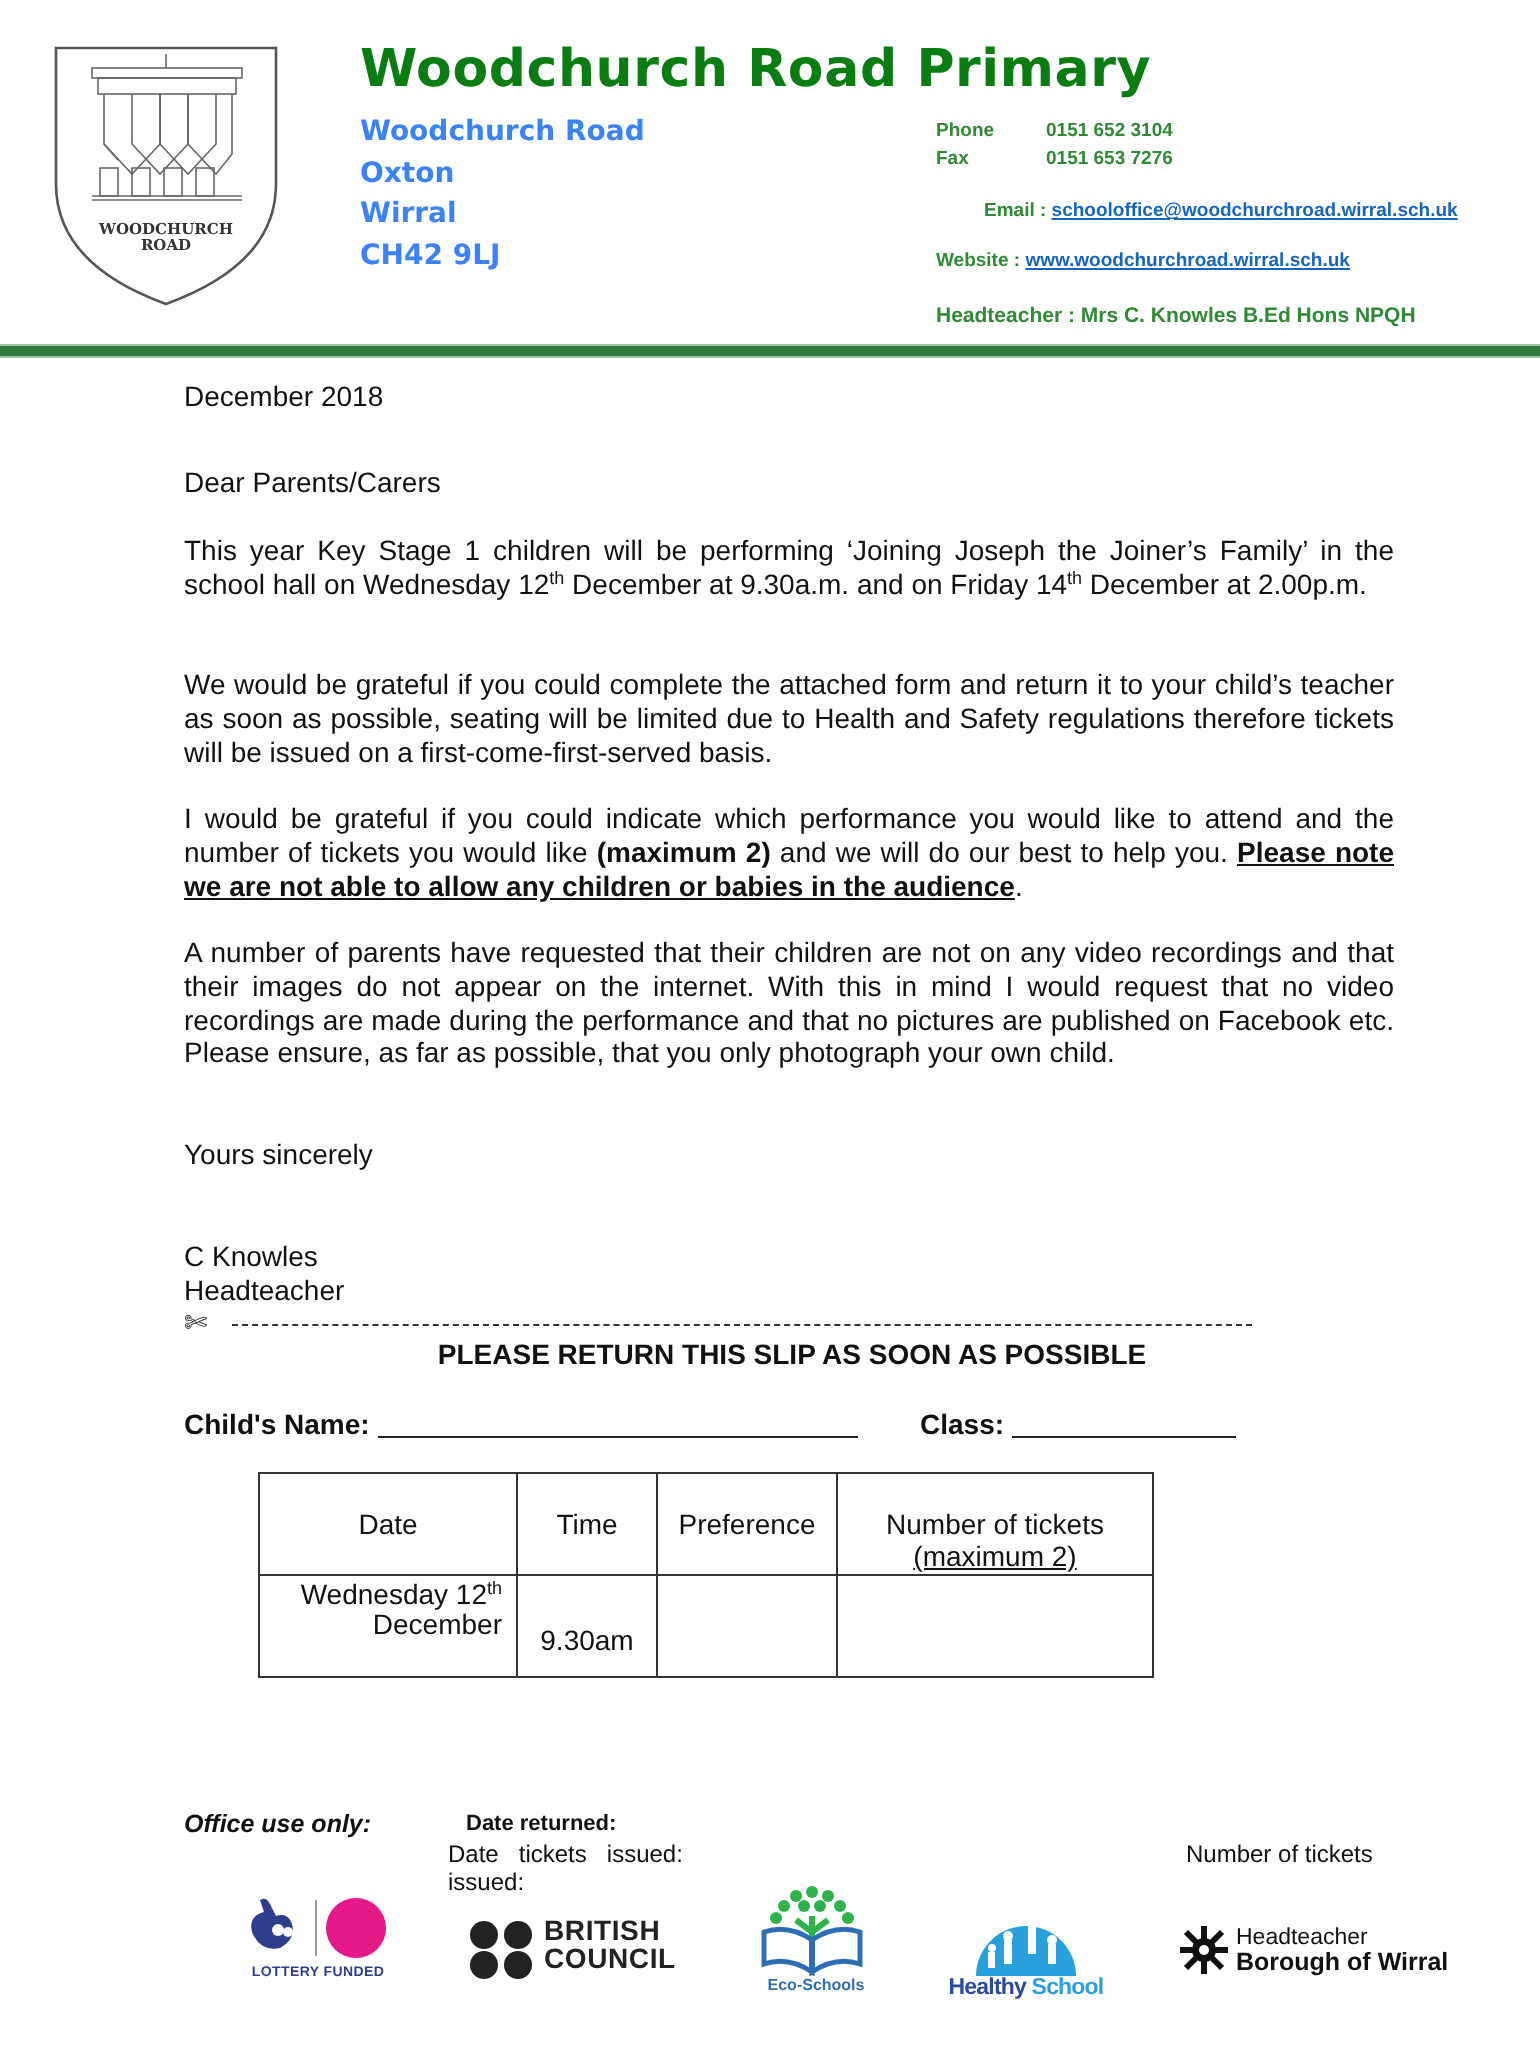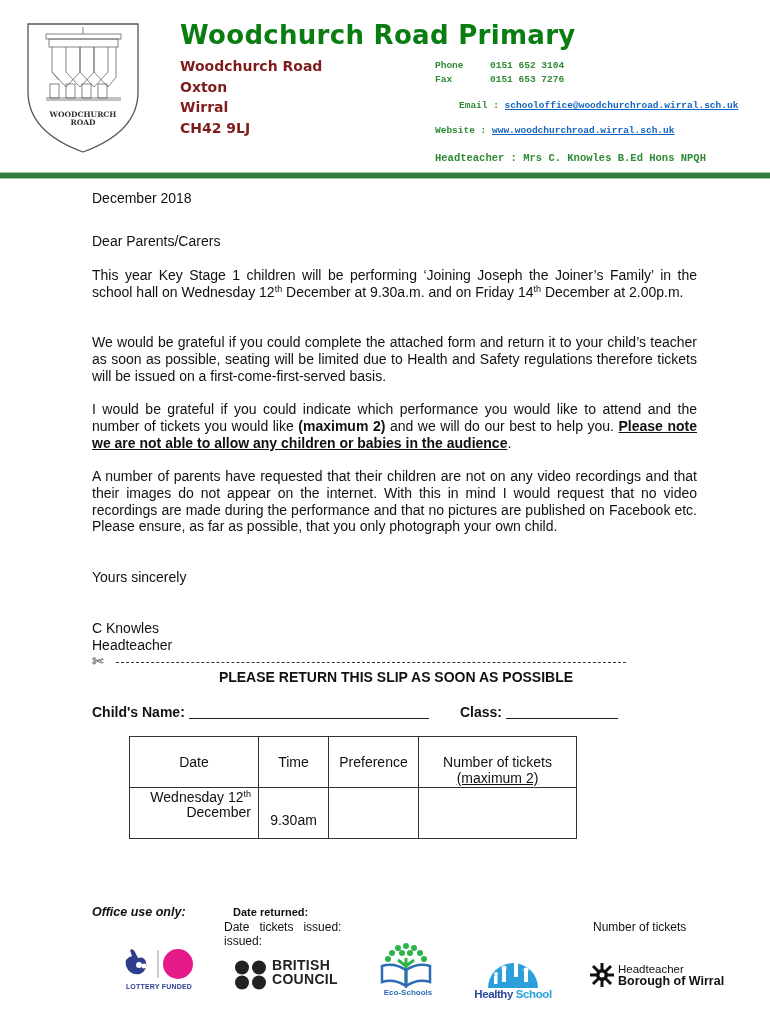--- a/index.html
+++ b/index.html
@@ -2,22 +2,22 @@
 <html><head>
 <meta charset="utf-8">
 <style>
   * { margin: 0; padding: 0; box-sizing: border-box; }
   html, body { width: 770px; height: 1024px; background: #ffffff; overflow: hidden; }
   body { position: relative; font-family: "Liberation Sans", sans-serif; color: #111; }
 
   
   .crest { position: absolute; left: 26px; top: 22px; width: 114px; height: 132px; }
   .school-title { position: absolute; left: 180px; top: 20px; font-family: "DejaVu Sans", sans-serif; font-weight: bold; font-size: 26px; color: #0a7d12; letter-spacing: 0.3px; }
-  .address { position: absolute; left: 180px; top: 56px; font-family: "DejaVu Sans", sans-serif; font-weight: bold; font-size: 14px; color: #7f1d1d; line-height: 20.5px; }
-  .contact { position: absolute; left: 435px; font-family: Liberation Mono, monospace; font-weight: bold; font-size: 9.5px; color: #2e8a35; }
+  .address { position: absolute; left: 180px; top: 56px; font-family: "DejaVu Sans", sans-serif; font-weight: bold; font-size: 14px; color: #3b82f6; line-height: 20.5px; }
+  .contact { position: absolute; left: 468px; font-family: Liberation Sans, sans-serif; font-weight: bold; font-size: 9.5px; color: #2e8a35; }
   .contact .lbl { display: inline-block; width: 55px; }
   .contact a { color: #1565c0; text-decoration: underline; }
   .c-phone { top: 60px; }
   .c-fax { top: 74px; }
   .c-email { top: 100px; margin-left: 24px; }
   .c-web { top: 125px; }
   .c-head { top: 152px; font-size: 10.5px; }
   .green-band { position: absolute; left: 0; top: 172px; width: 770px; height: 7px; background: #347a3f; border-top: 1px solid #9dc8a0; border-bottom: 1px solid #9dc8a0; }
 
   

